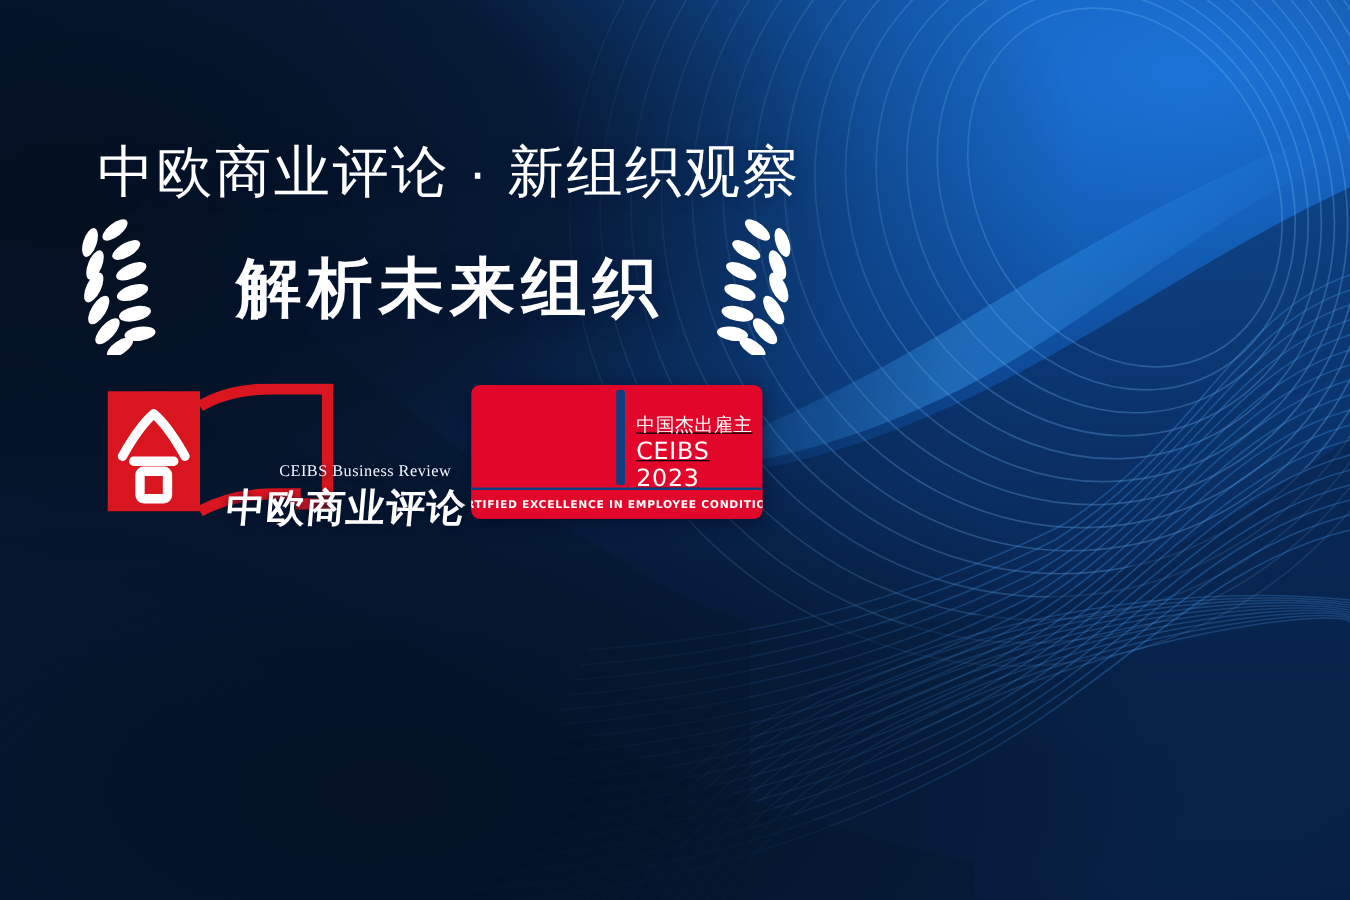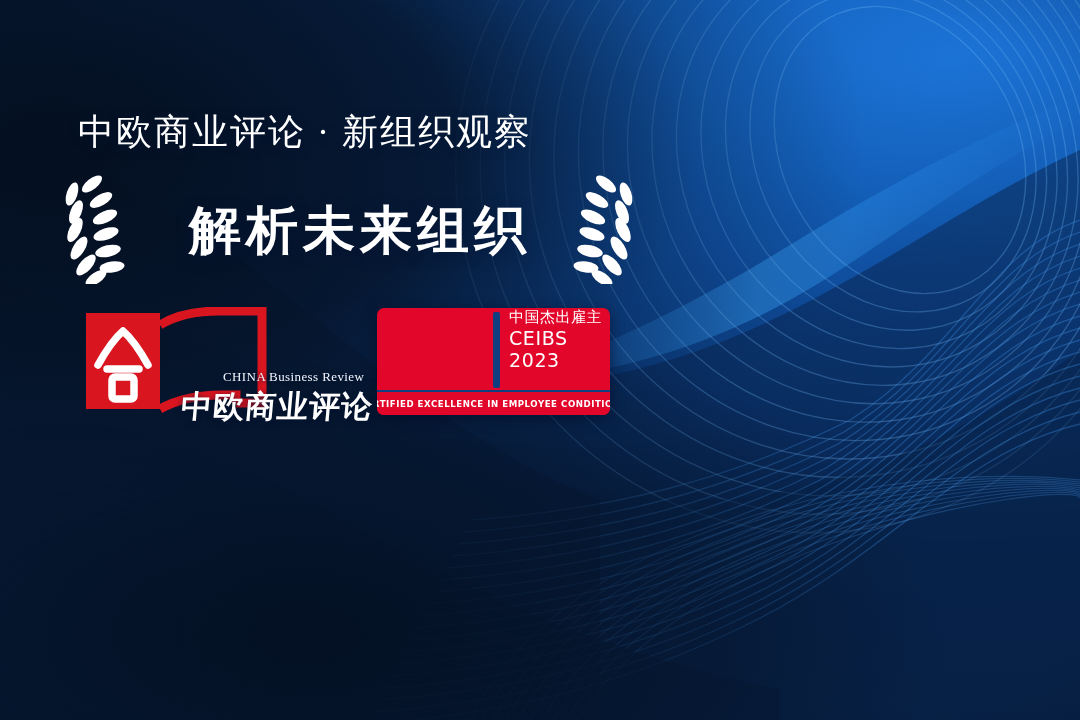--- a/index.html
+++ b/index.html
@@ -35,25 +35,25 @@
     background:
       radial-gradient(130% 110% at 50% 50%, rgba(0,0,0,0) 52%, rgba(2,10,24,0.45) 100%);
     pointer-events:none;
   }
 
   
   .content{position:absolute;inset:0;}
 
   .kicker{
     position:absolute;left:78px;top:108px;
-    font-size:36px;letter-spacing:2px;
+    font-size:45px;letter-spacing:2px;
     color:#ffffff;font-weight:400;
     text-shadow:0 2px 10px rgba(0,20,60,0.55);
     white-space:nowrap;
-    font-family:Liberation Serif, serif;
+    font-family:Liberation Sans, sans-serif;
   }
 
   .headline-row{
     position:absolute;left:40px;top:176px;
     width:640px;height:110px;
     display:flex;align-items:center;justify-content:center;
   }
   .headline{
     font-size:52px;font-weight:700;letter-spacing:5px;
     color:#ffffff;white-space:nowrap;
@@ -127,22 +127,23 @@
     font-family:"DejaVu Sans","Liberation Sans",sans-serif;
   }
   .te-gap{
     position:absolute;left:116px;top:4px;
     width:7px;height:76px;
     background:#0f3f80;
     border-radius:2px;
   }
   .te-right{
     position:absolute;left:128px;top:0;right:0;height:108px;
-    display:flex;flex-direction:column;justify-content:flex-start;
+    display:flex;flex-direction:column;justify-content:center;
     padding-left:4px;
+    text-decoration:underline;
   }
   .te-cn{
     font-size:15px;color:#ffffff;font-weight:400;
     letter-spacing:0.5px;line-height:19px;
     font-family:"DejaVu Sans","Liberation Sans",sans-serif;
     white-space:nowrap;
   }
   .te-country{
     font-size:19px;color:#ffffff;font-weight:400;
     letter-spacing:0.6px;line-height:22px;
@@ -346,21 +347,21 @@
         <path d="M74,18 C90,8 112,4 134,4 L176,4 L176,96 L150,96" fill="none" stroke="#d9151f" stroke-width="9" stroke-linejoin="miter"></path>
         <path d="M74,102 C92,92 112,88 136,88 L150,88 L150,96" fill="none" stroke="#d9151f" stroke-width="9"></path>
 
         <g fill="none" stroke="#ffffff" stroke-width="7.5" stroke-linecap="round" stroke-linejoin="round">
           <path d="M12,58 C22,40 30,30 37,24 C44,30 52,40 62,58"></path>
           <path d="M21,62 L53,62"></path>
           <rect x="26" y="70" width="22" height="22" rx="3"></rect>
         </g>
       </svg>
       <div class="ceibs-text">
-        <div class="ceibs-en">CHINA Business Review</div>
+        <div class="ceibs-en">CEIBS Business Review</div>
         <div class="ceibs-cn">中欧商业评论</div>
       </div>
     </div>
 
     <div class="te">
       <div class="te-gap"></div>
       <div class="te-right">
         <div class="te-cn">中国杰出雇主</div>
         <div class="te-country">CEIBS</div>
         <div class="te-year">2023</div>

